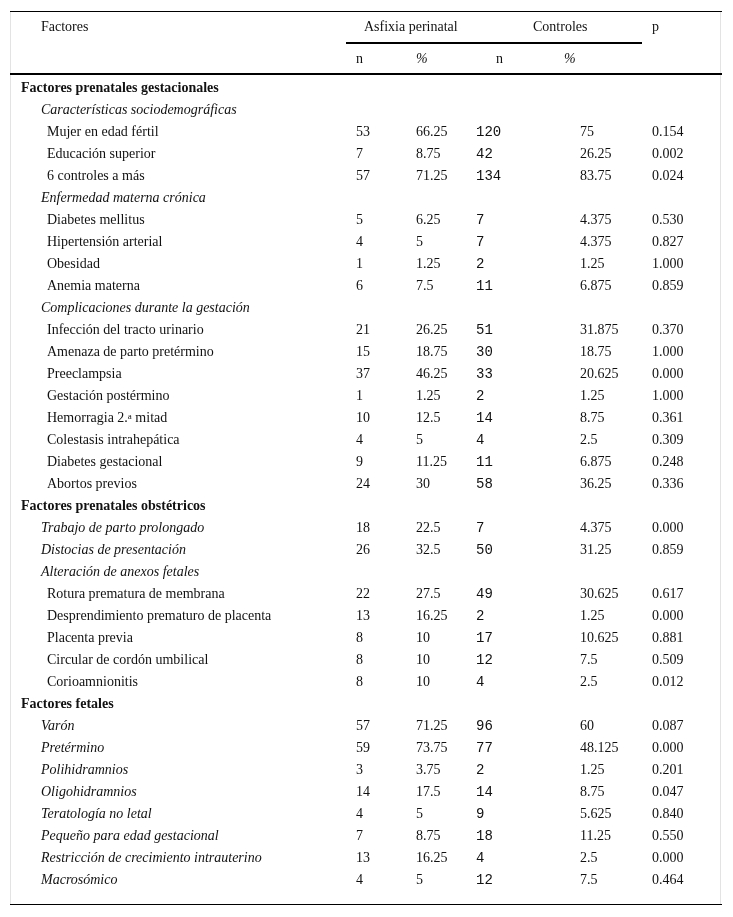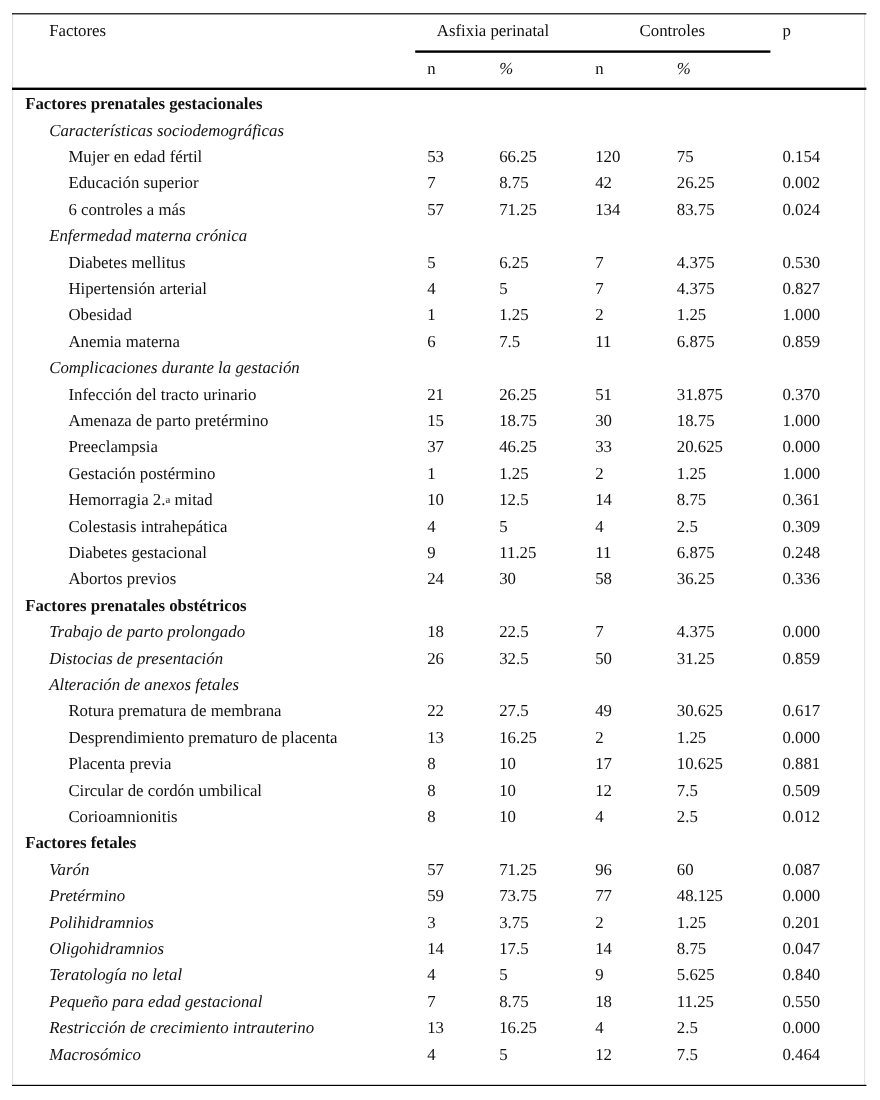--- a/index.html
+++ b/index.html
@@ -11,22 +11,22 @@
   .rule-group { position: absolute; left: 346px; top: 42px; width: 296px; height: 2px; background: #000; }
   .rule-head { position: absolute; left: 10px; top: 73px; width: 712px; height: 2px; background: #000; }
   .rule-bottom { position: absolute; left: 10px; top: 904px; width: 712px; height: 1px; background: #000; }
   .cell { position: absolute; white-space: nowrap; line-height: 16px; }
   .hdr { font-size: 14px; }
   .row { position: absolute; left: 0; width: 679px; height: 22px; }
   .row .label { position: absolute; top: 0; line-height: 22px; white-space: nowrap; }
   .row .num { position: absolute; top: 0; line-height: 22px; white-space: nowrap; }
   .lvl0 { left: 21px; font-weight: bold; }
   .lvl1 { left: 41px; font-style: italic; }
-  .lvl2 { left: 57px; }
-  .c-n1 { left: 356px; } .c-p1 { left: 416px; } .c-n2 { left: 496px; } .c-p2 { left: 564px; } .c-p { left: 652px; }
+  .lvl2 { left: 47px; }
+  .c-n1 { left: 356px; } .c-p1 { left: 416px; } .c-n2 { left: 476px; font-family: Liberation Mono, monospace; } .c-p2 { left: 580px; } .c-p { left: 652px; }
   .pct { font-style: italic; }
   sup { font-size: 9px; vertical-align: top; position: relative; top: -2px; }
 </style>
 </head>
 <body>
 
 <div class="frame"></div>
 <div class="rule-top"></div>
 <div class="rule-group"></div>
 <div class="rule-head"></div>

